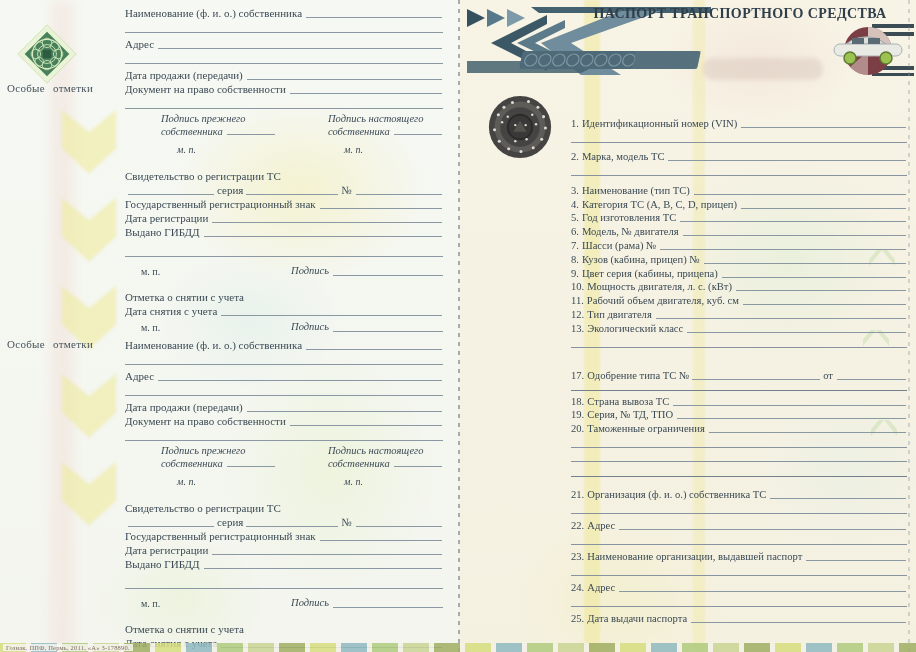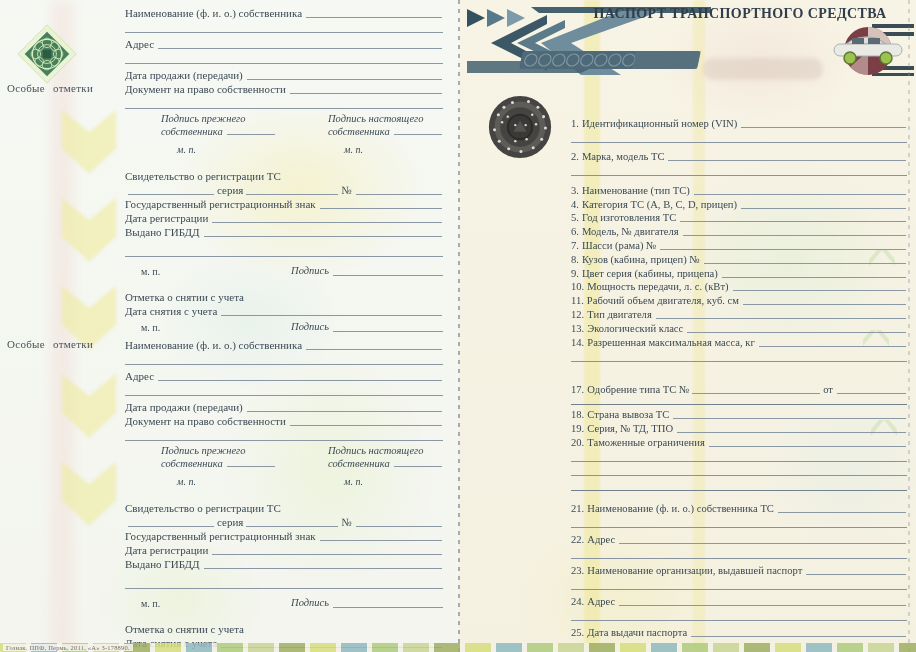--- a/index.html
+++ b/index.html
@@ -412,41 +412,36 @@
         <span class="lbl">Кузов (кабина, прицеп) №</span>
         <span class="fl"></span>
       </div>
       <div class="fr">
         <span class="num">9.</span>
         <span class="lbl">Цвет серия (кабины, прицепа)</span>
         <span class="fl"></span>
       </div>
       <div class="fr">
         <span class="num">10.</span>
-        <span class="lbl">Мощность передачи, л. с. (кВт)</span>
+        <span class="lbl">Мощность двигателя, л. с. (кВт)</span>
         <span class="fl"></span>
       </div>
       <div class="fr">
         <span class="num">11.</span>
         <span class="lbl">Рабочий объем двигателя, куб. см</span>
         <span class="fl"></span>
       </div>
       <div class="fr">
         <span class="num">12.</span>
         <span class="lbl">Тип двигателя</span>
         <span class="fl"></span>
       </div>
       <div class="fr">
         <span class="num">13.</span>
         <span class="lbl">Экологический класс</span>
-        <span class="fl"></span>
-      </div>
-      <div class="fr">
-        <span class="num">14.</span>
-        <span class="lbl">Разрешенная максимальная масса, кг</span>
         <span class="fl"></span>
       </div>
       <div class="rline"></div>
 
       <div class="fr fr17" style="margin-top:16px">
         <span class="num">17.</span>
         <span class="lbl">Одобрение типа ТС №</span>
         <span class="flw" style="width:128px"></span>
         <span class="lbl">от</span>
         <span class="fl"></span>
@@ -469,21 +464,21 @@
         <span class="lbl">Таможенные ограничения</span>
         <span class="fl"></span>
       </div>
       <div class="rline"></div>
       <div class="rline"></div>
       <div class="sep" style="margin-top:5px"></div>
       <div class="gap6"></div>
 
       <div class="fr fr17">
         <span class="num">21.</span>
-        <span class="lbl">Наименование (ф. и. о.) собственника ТС</span>
+        <span class="lbl">Организация (ф. и. о.) собственника ТС</span>
         <span class="fl"></span>
       </div>
       <div class="rline"></div>
       <div class="fr fr17">
         <span class="num">22.</span>
         <span class="lbl">Адрес</span>
         <span class="fl"></span>
       </div>
       <div class="rline"></div>
       <div class="fr fr17">

